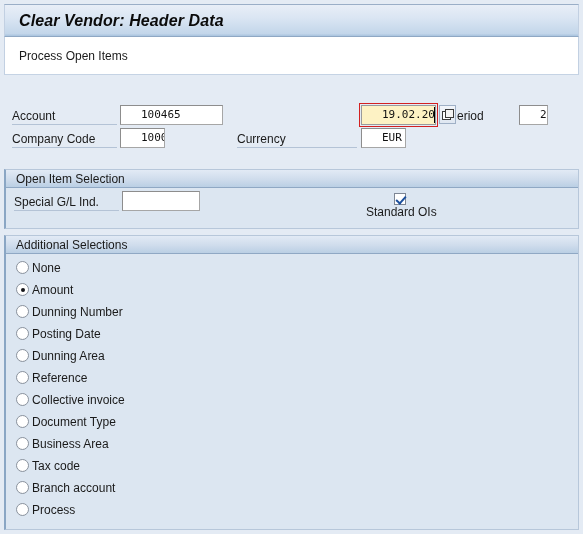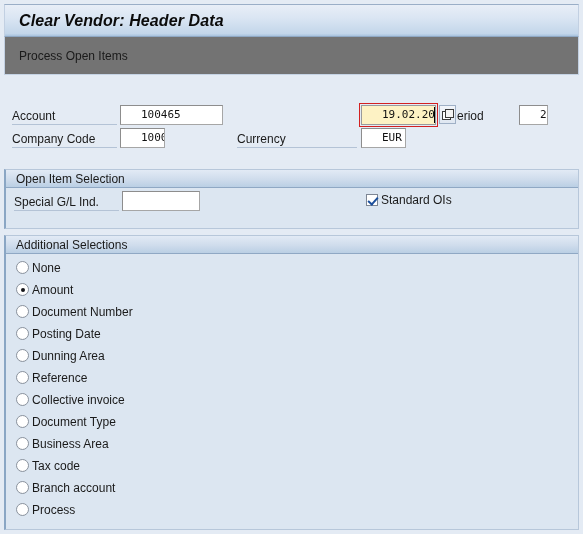--- a/index.html
+++ b/index.html
@@ -51,21 +51,21 @@
   }
 
   
   .subtitle-strip {
     position: absolute;
     left: 4px;
     top: 37px;
     width: 575px;
     height: 38px;
     box-sizing: border-box;
-    background: #737373;
+    background: #ffffff;
     border-left: 1px solid #c2d0e2;
     border-right: 1px solid #c2d0e2;
     border-bottom: 1px solid #c5d3e4;
     display: flex;
     align-items: center;
   }
   .subtitle-strip .subtitle-text {
     padding-left: 14px;
     font-size: 12px;
     color: #1a1a1a;
@@ -287,21 +287,21 @@
 
   <div class="group" style="top:169px; height:60px;">
     <div class="group-header">
       <span class="gh-text">Open Item Selection</span>
     </div>
     <div class="group-body" style="height:40px;">
 
       <span class="lbl lbl-ul" style="left:8px; top:6px; width:105px;">Special G/L Ind.</span>
       <span class="inp" style="left:116px; top:3px; width:78px;"></span>
 
-      <div class="cbox-row" style="left:360px; top:5px;">
+      <div class="cbox-row" style="left:360px; top:5px;flex-direction:column;">
         <span class="cbox checked"></span>
         <span class="cbox-label">Standard OIs</span>
       </div>
 
     </div>
   </div>
 
   <div class="group" style="top:235px; height:295px;">
     <div class="group-header">
       <span class="gh-text">Additional Selections</span>
@@ -313,21 +313,21 @@
         <span class="radio-label">None</span>
       </div>
 
       <div class="radio-row" style="left:10px; top:27px;">
         <span class="radio selected"></span>
         <span class="radio-label">Amount</span>
       </div>
 
       <div class="radio-row" style="left:10px; top:49px;">
         <span class="radio"></span>
-        <span class="radio-label">Document Number</span>
+        <span class="radio-label">Dunning Number</span>
       </div>
 
       <div class="radio-row" style="left:10px; top:71px;">
         <span class="radio"></span>
         <span class="radio-label">Posting Date</span>
       </div>
 
       <div class="radio-row" style="left:10px; top:93px;">
         <span class="radio"></span>
         <span class="radio-label">Dunning Area</span>

